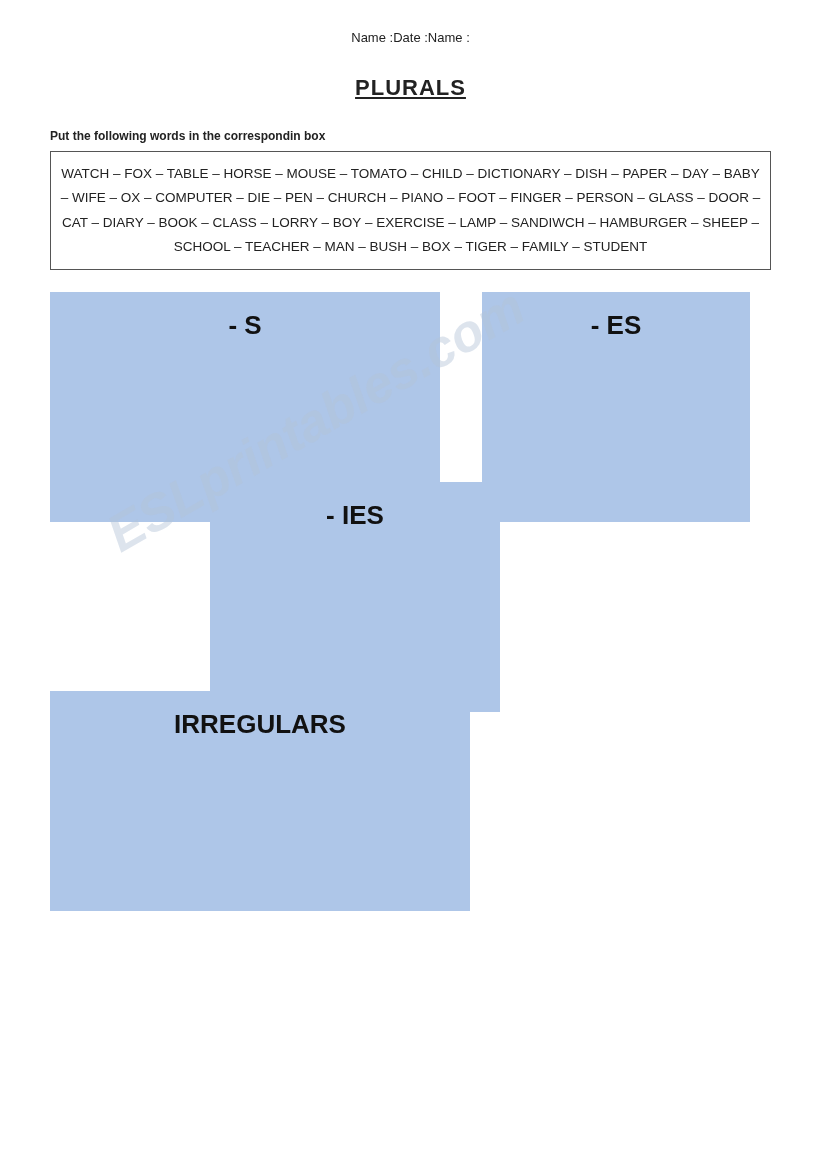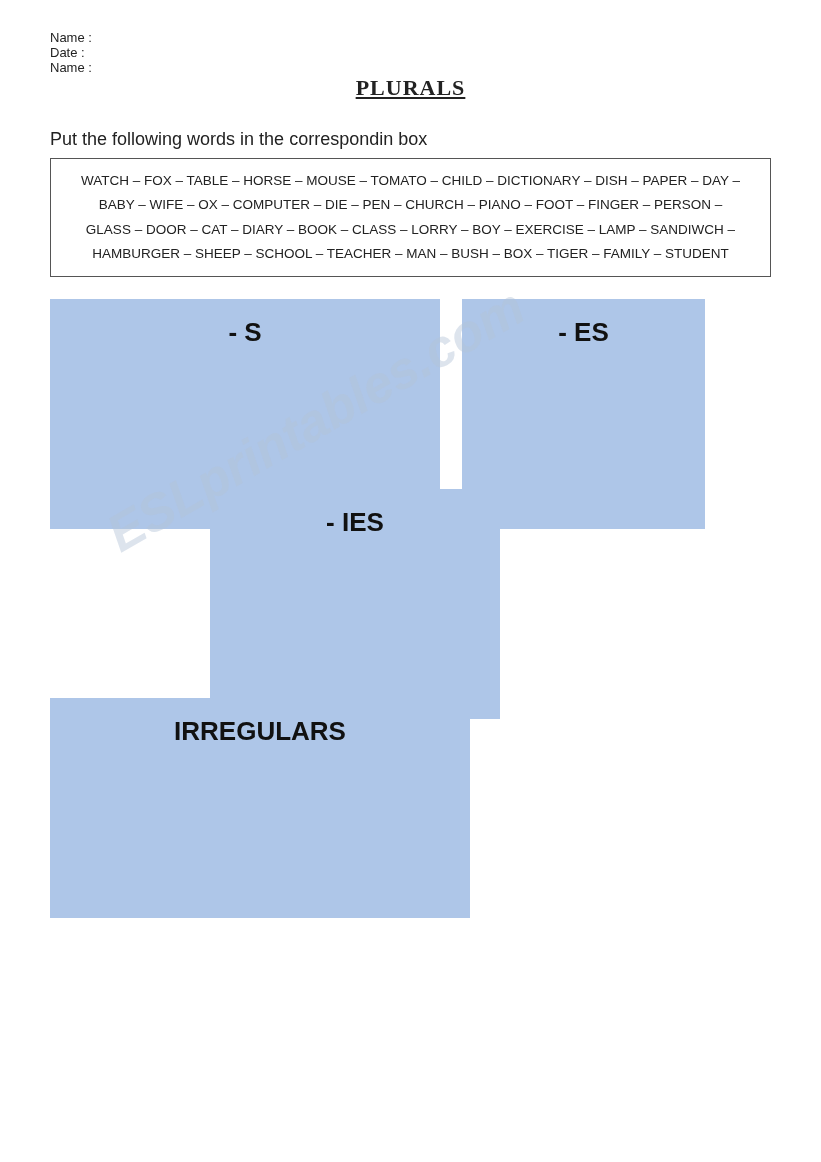--- a/index.html
+++ b/index.html
@@ -13,44 +13,43 @@
       min-height: 1162px;
       background: #ffffff;
       font-family: Arial, Helvetica, sans-serif;
       color: #222;
       padding: 30px 50px;
       position: relative;
     }
 
     .header-row {
       display: flex;
-      justify-content: space-between;
+      justify-content: center;
       font-size: 13px;
-      flex-direction: column;
+      margin-bottom: 30px;
     }
 
     .page-title {
       text-align: center;
       font-size: 22px;
       font-weight: bold;
       text-decoration: underline;
       margin-bottom: 28px;
       letter-spacing: 1px;
-      font-family: Liberation Serif, serif;
     }
 
     .instruction {
-      font-size: 18px;
-      font-weight: normal;
+      font-size: 12px;
+      font-weight: bold;
       margin-bottom: 8px;
     }
 
     .word-box {
       border: 1px solid #555;
-      padding: 10px 26px;
+      padding: 10px 6px;
       font-size: 13.5px;
       line-height: 1.8;
       margin-bottom: 22px;
       text-align: center;
     }
 
     .boxes-area {
       position: relative;
       width: 100%;
     }
@@ -87,23 +86,23 @@
 
     
     .box-s {
       left: 0;
       top: 0;
       width: 390px;
       height: 230px;
     }
 
     .box-es {
-      left: 412px;
+      left: 432px;
       top: 0;
-      width: 243px;
+      width: 268px;
       height: 230px;
     }
 
     .box-ies {
       left: 160px;
       top: 190px;
       width: 290px;
       height: 230px;
     }
 

